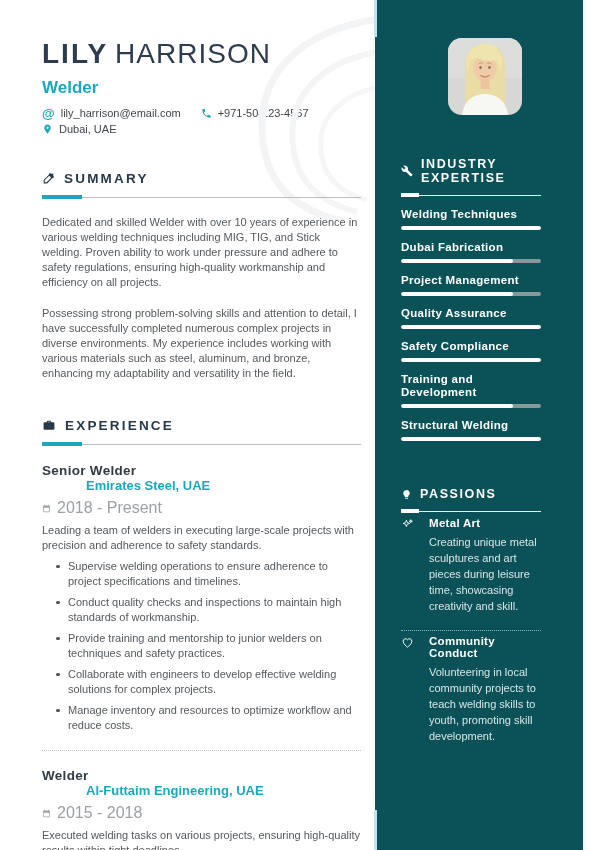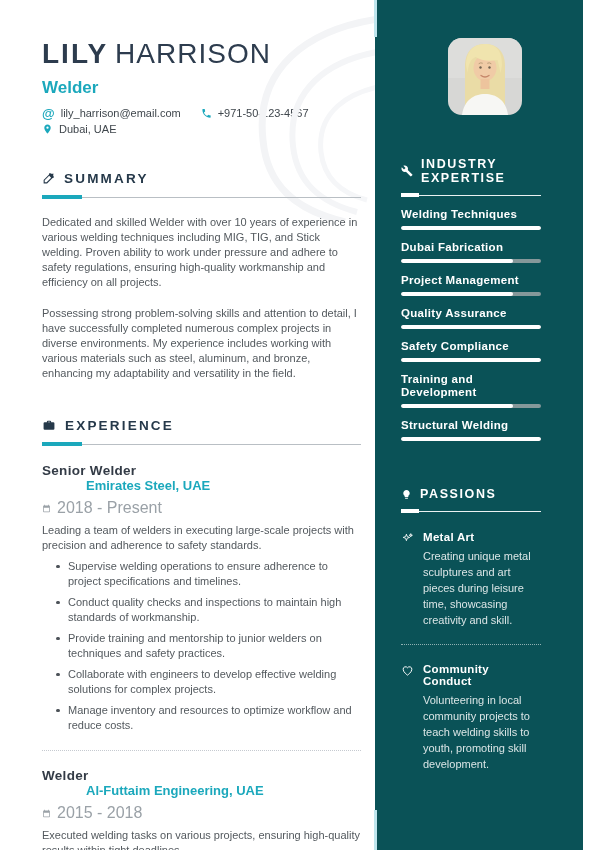--- a/index.html
+++ b/index.html
@@ -59,21 +59,21 @@
   .w-icon { display:inline-flex; color:#fff; }
   .side-rule { position:relative; height:4px; margin-top:8px; }
   .side-rule::before { content:''; position:absolute; left:0; right:0; top:1.5px; height:1.6px; background:rgba(255,255,255,0.92); }
   .side-rule::after  { content:''; position:absolute; left:0; top:0; width:18px; height:4px; background:#ffffff; }
   .skills { margin-top:5px; }
   .skill { margin-top:11px; }
   .skill-name { font-size:11.5px; font-weight:700; letter-spacing:0.3px; line-height:13px; }
   .skill-track { margin-top:5px; height:4px; border-radius:2px; background:#85989a; overflow:hidden; }
   .skill-fill { height:4px; border-radius:2px; background:#ffffff; }
   .sec-passions { margin-top:46px; }
-  .passion { display:flex; gap:9px; margin-top:18px; }
+  .passion { display:flex; gap:15px; margin-top:4px; }
   .p-icon { flex:0 0 auto; margin-top:1px; color:#fff; display:inline-flex; }
   .passion-title { font-size:11.5px; font-weight:700; letter-spacing:0.3px; }
   .passion-desc { margin-top:5px; font-size:11px; line-height:16px; color:rgba(255,255,255,0.85); }
   .side-dotted { border:none; border-top:1px dotted rgba(255,255,255,0.55); margin-top:16px; }
 </style>
 </head>
 <body>
 
 <div class="page">
 

